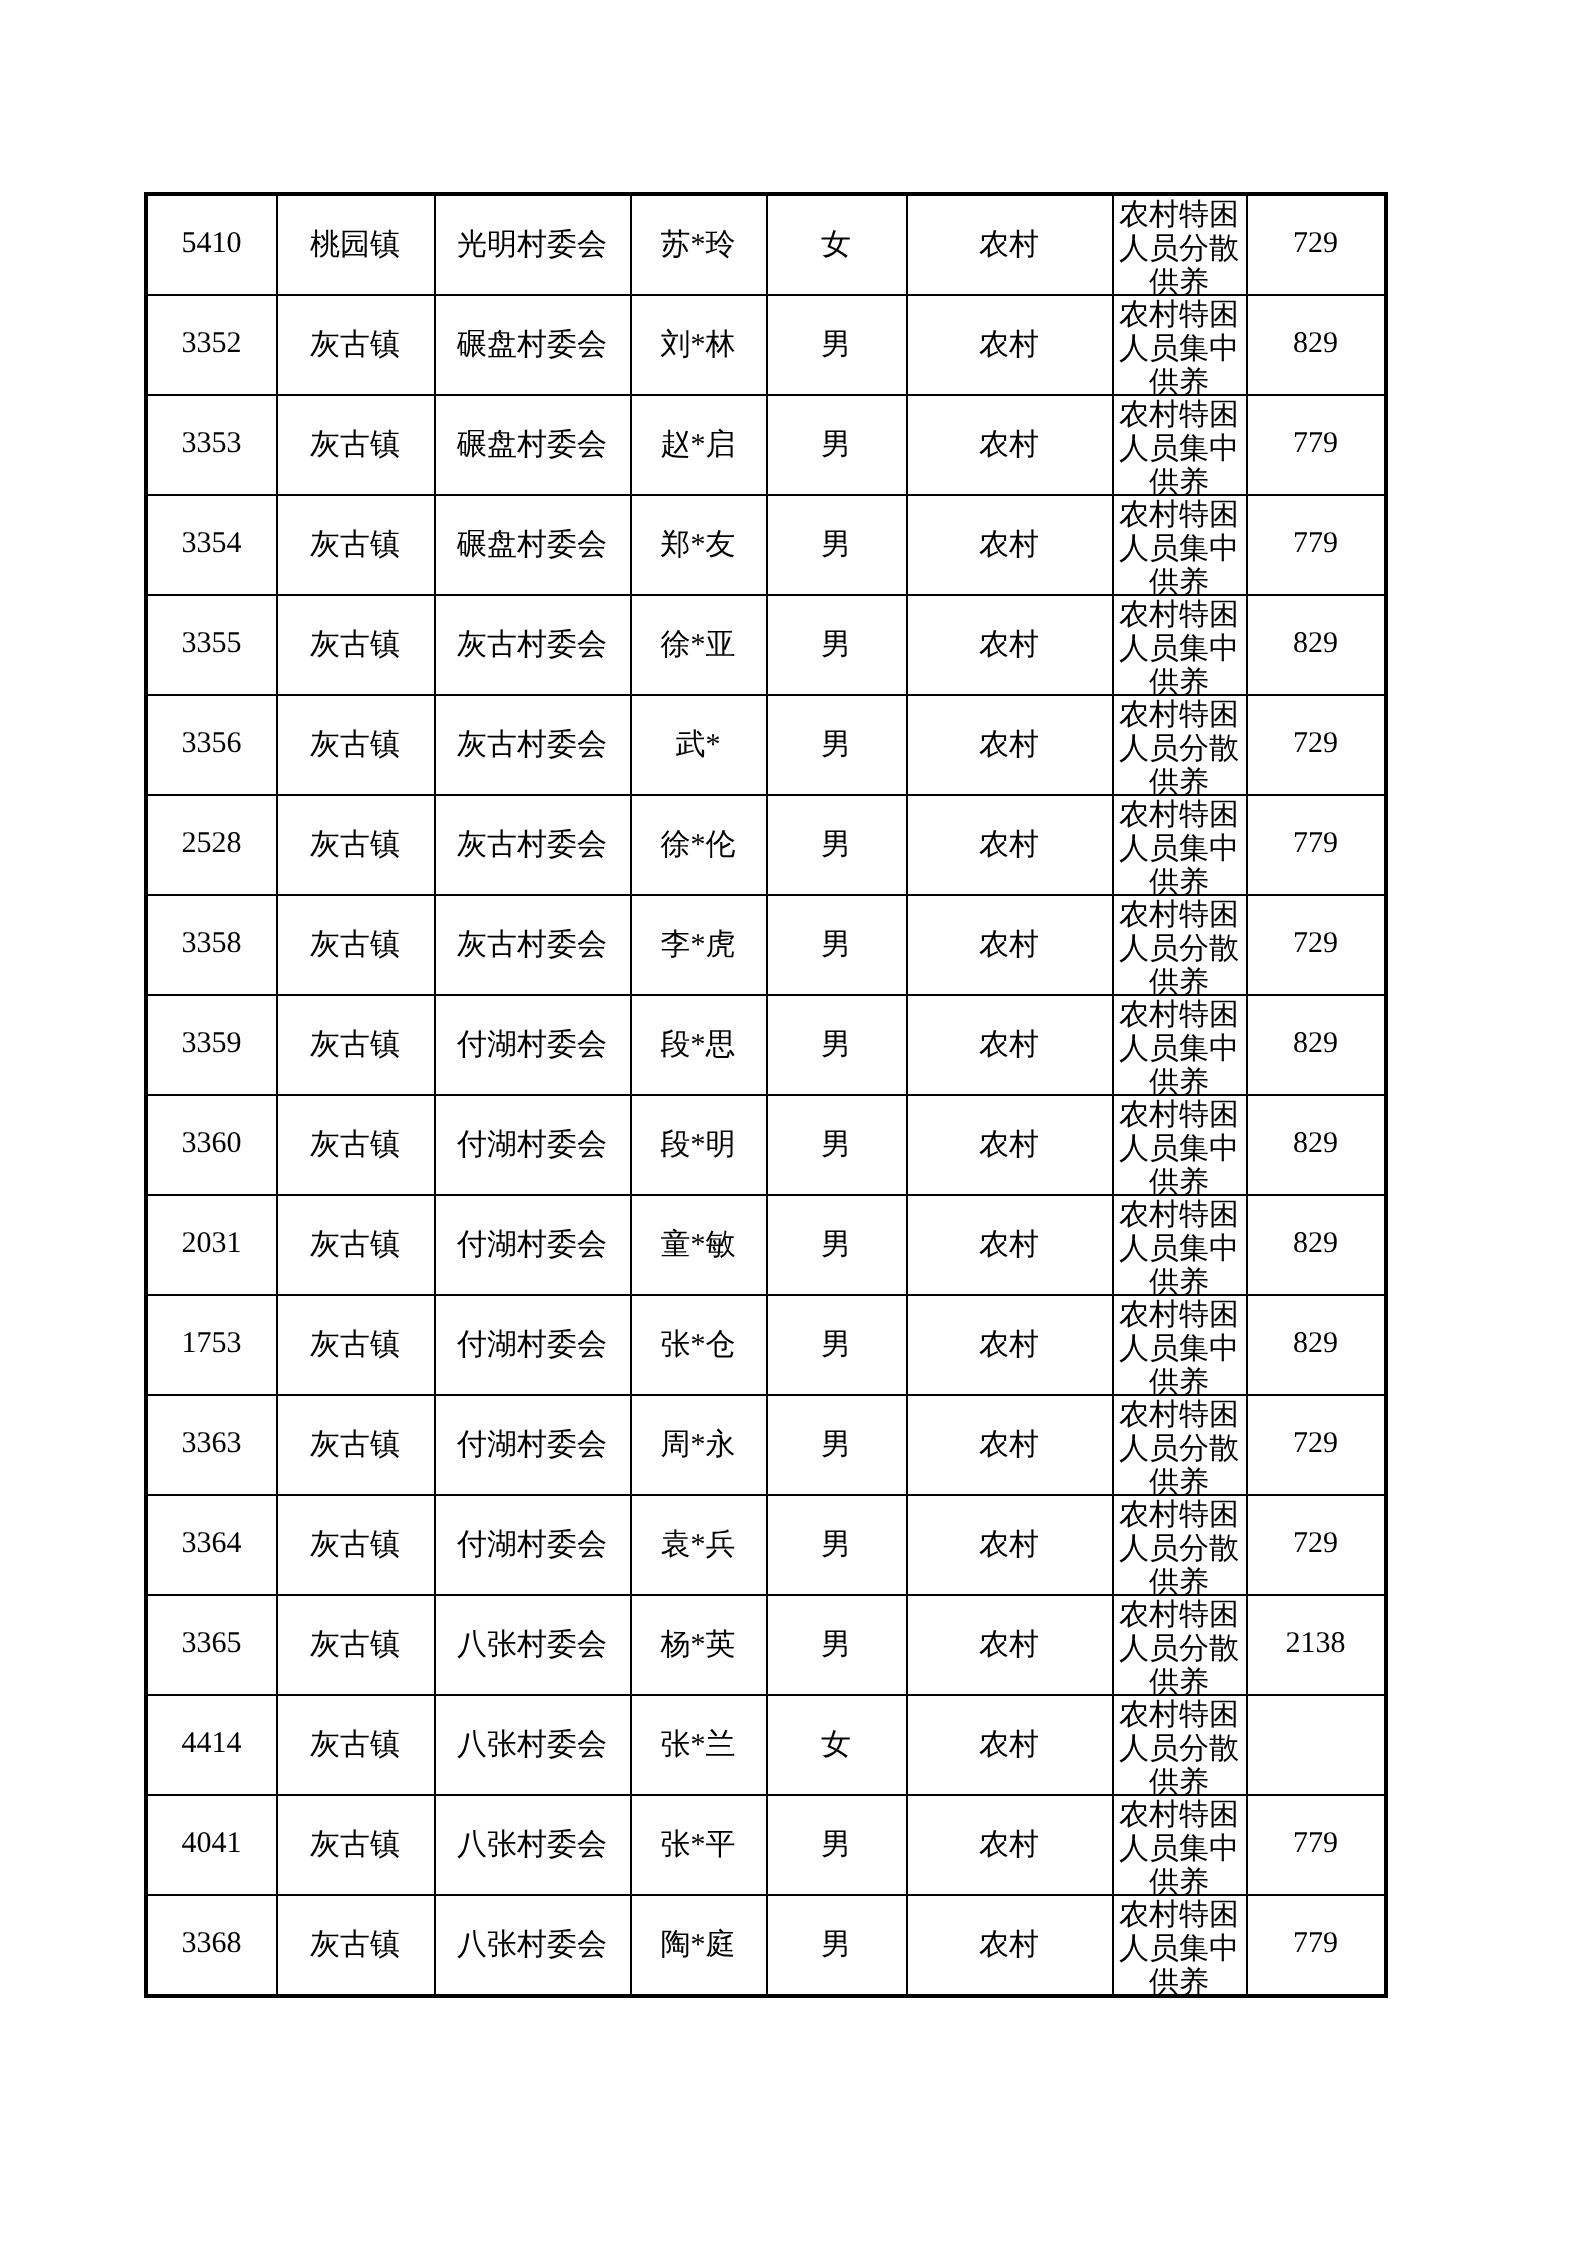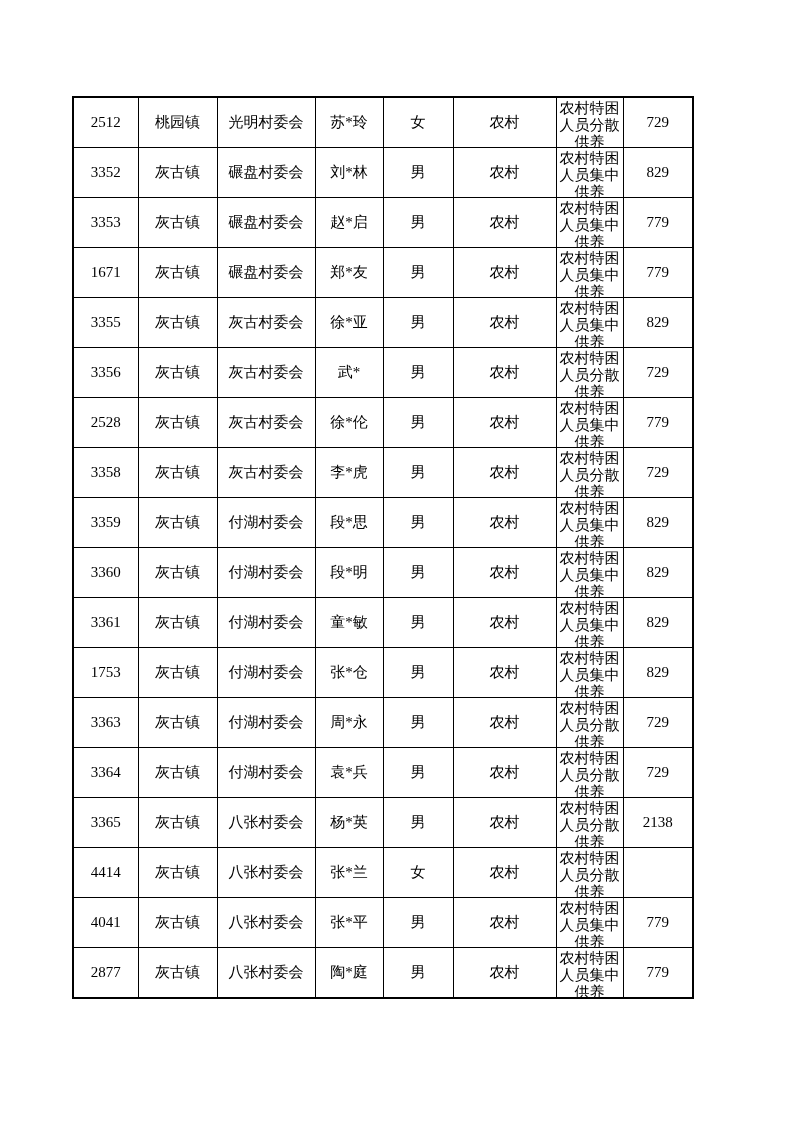--- a/index.html
+++ b/index.html
@@ -58,21 +58,21 @@
       <col style="width:79px">
       <col style="width:98px">
       <col style="width:68px">
       <col style="width:70px">
       <col style="width:103px">
       <col style="width:67px">
       <col style="width:70px">
     </colgroup>
     <tbody>
         <tr>
-    <td>2512</td>
+    <td>5410</td>
     <td>桃园镇</td>
     <td>光明村委会</td>
     <td>苏*玲</td>
     <td>女</td>
     <td>农村</td>
     <td class="category">
       <div class="clip">农村特困人员分散供养</div>
     </td>
     <td>729</td>
   </tr>
@@ -94,21 +94,21 @@
     <td>碾盘村委会</td>
     <td>赵*启</td>
     <td>男</td>
     <td>农村</td>
     <td class="category">
       <div class="clip">农村特困人员集中供养</div>
     </td>
     <td>779</td>
   </tr>
         <tr>
-    <td>1671</td>
+    <td>3354</td>
     <td>灰古镇</td>
     <td>碾盘村委会</td>
     <td>郑*友</td>
     <td>男</td>
     <td>农村</td>
     <td class="category">
       <div class="clip">农村特困人员集中供养</div>
     </td>
     <td>779</td>
   </tr>
@@ -178,21 +178,21 @@
     <td>付湖村委会</td>
     <td>段*明</td>
     <td>男</td>
     <td>农村</td>
     <td class="category">
       <div class="clip">农村特困人员集中供养</div>
     </td>
     <td>829</td>
   </tr>
         <tr>
-    <td>3361</td>
+    <td>2031</td>
     <td>灰古镇</td>
     <td>付湖村委会</td>
     <td>童*敏</td>
     <td>男</td>
     <td>农村</td>
     <td class="category">
       <div class="clip">农村特困人员集中供养</div>
     </td>
     <td>829</td>
   </tr>
@@ -262,21 +262,21 @@
     <td>八张村委会</td>
     <td>张*平</td>
     <td>男</td>
     <td>农村</td>
     <td class="category">
       <div class="clip">农村特困人员集中供养</div>
     </td>
     <td>779</td>
   </tr>
         <tr>
-    <td>2877</td>
+    <td>3368</td>
     <td>灰古镇</td>
     <td>八张村委会</td>
     <td>陶*庭</td>
     <td>男</td>
     <td>农村</td>
     <td class="category">
       <div class="clip">农村特困人员集中供养</div>
     </td>
     <td>779</td>
   </tr>

